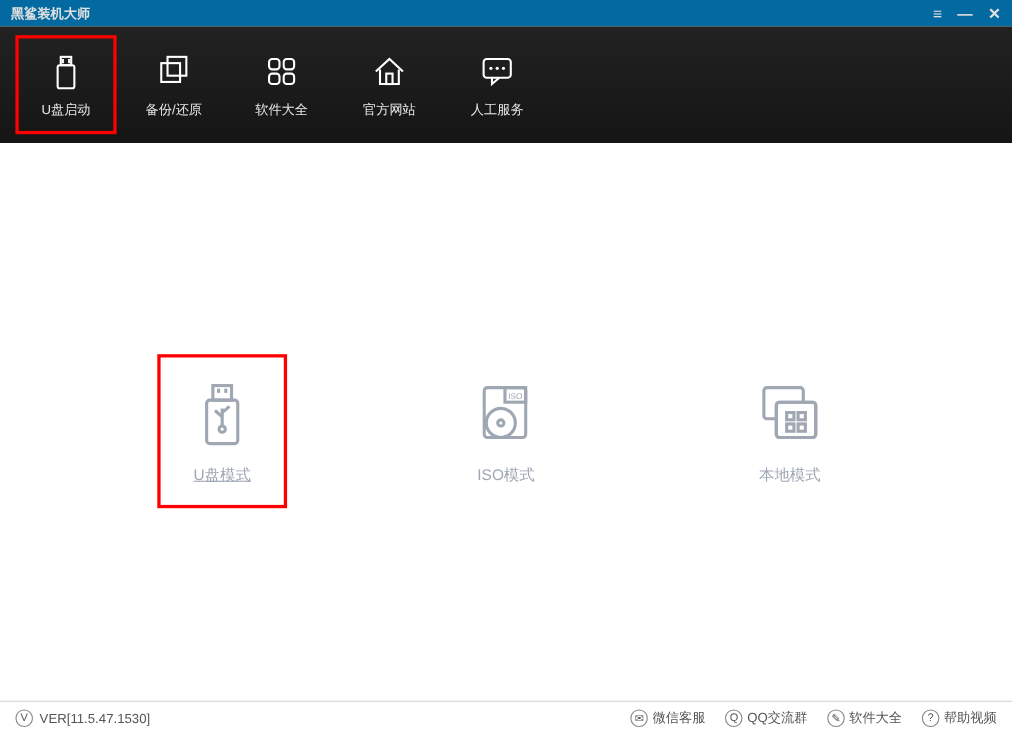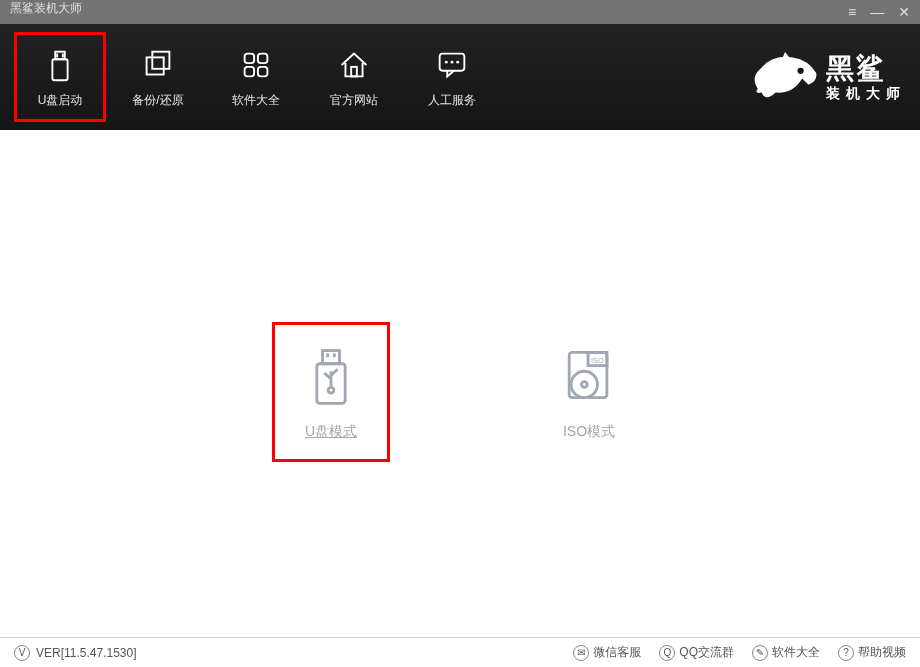--- a/index.html
+++ b/index.html
@@ -6,26 +6,28 @@
   body {
     width: 920px;
     height: 667px;
     font-family: "Microsoft YaHei", Arial, sans-serif;
     background: #fff;
     overflow: hidden;
     position: relative;
   }
   .titlebar {
     height: 24px;
-    background: #737373;
+    background: #0369a1;
     color: #e0e0e0;
     display: flex;
+    align-items: center;
     justify-content: space-between;
     padding: 0 10px;
     font-size: 12px;
+    font-weight: bold;
   }
   .title-controls { display: flex; gap: 14px; align-items: center; }
   .ctrl { cursor: pointer; line-height: 1; font-size: 14px; color: #e0e0e0; }
   .topbar {
     height: 106px;
     background: linear-gradient(to bottom,#222,#151515);
     display: flex;
     align-items: center;
     padding-left: 14px;
     position: relative;
@@ -205,31 +207,20 @@
     <svg class="nav-icon" viewBox="0 0 40 40">
       <rect x="7" y="8" width="26" height="18" rx="3"></rect>
       <path d="M15 26 L15 32 L22 26"></path>
       <circle cx="14" cy="17" r="1.5" fill="#fff" stroke="none"></circle>
       <circle cx="20" cy="17" r="1.5" fill="#fff" stroke="none"></circle>
       <circle cx="26" cy="17" r="1.5" fill="#fff" stroke="none"></circle>
     </svg>
     <span>人工服务</span>
   </div>
 
-  <div class="brand">
-    <svg viewBox="0 0 100 100">
-      <path d="M15 65 Q5 50 20 38 Q35 20 60 25 Q80 28 90 45 Q92 55 80 60 L72 52 Q60 72 38 70 Q25 82 20 70 Q10 72 15 65 Z" fill="#fff" stroke="none"></path>
-      <circle cx="70" cy="42" r="4" fill="#111"></circle>
-      <path d="M50 18 L58 28 L46 28 Z" fill="#fff"></path>
-    </svg>
-    <div class="brand-text">
-      <span class="brand-line1">黑鲨</span>
-      <span class="brand-line2">装机大师</span>
-    </div>
-  </div>
 </div>
 
 <div class="main">
   <div class="modes">
 
     <div class="mode selected">
       <svg viewBox="0 0 70 70">
         <rect x="20" y="22" width="30" height="42" rx="3"></rect>
         <rect x="26" y="8" width="18" height="14"></rect>
         <rect x="30" y="11" width="3" height="4" fill="#9fa7b3" stroke="none"></rect>
@@ -245,20 +236,32 @@
       <svg viewBox="0 0 70 70">
         <rect x="14" y="10" width="40" height="48" rx="3"></rect>
         <rect x="34" y="10" width="20" height="14"></rect>
         <text x="44" y="21" font-size="8" fill="#9fa7b3" stroke="none" text-anchor="middle">ISO</text>
         <circle cx="30" cy="44" r="14"></circle>
         <circle cx="30" cy="44" r="3"></circle>
       </svg>
       <span class="mode-label">ISO模式</span>
     </div>
 
+    <div class="mode">
+      <svg viewBox="0 0 70 70">
+        <rect x="10" y="10" width="38" height="30" rx="3"></rect>
+        <rect x="22" y="24" width="38" height="34" rx="3" fill="#fff"></rect>
+        <rect x="22" y="24" width="38" height="34" rx="3"></rect>
+        <rect x="32" y="34" width="7" height="7"></rect>
+        <rect x="43" y="34" width="7" height="7"></rect>
+        <rect x="32" y="45" width="7" height="7"></rect>
+        <rect x="43" y="45" width="7" height="7"></rect>
+      </svg>
+      <span class="mode-label">本地模式</span>
+    </div>
 
   </div>
 </div>
 
 <div class="statusbar">
   <div class="status-left">
     <span class="v-badge">V</span>
     <span>VER[11.5.47.1530]</span>
   </div>
   <div class="status-right">

